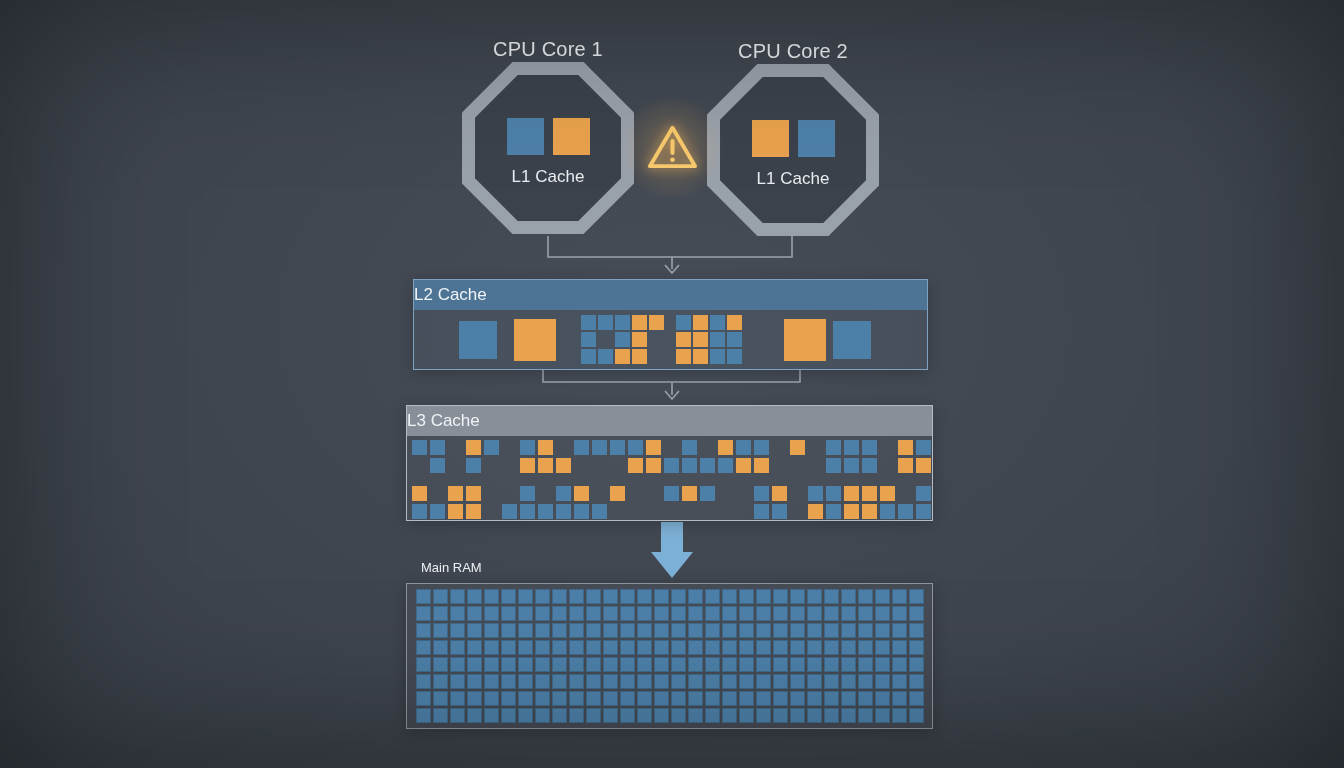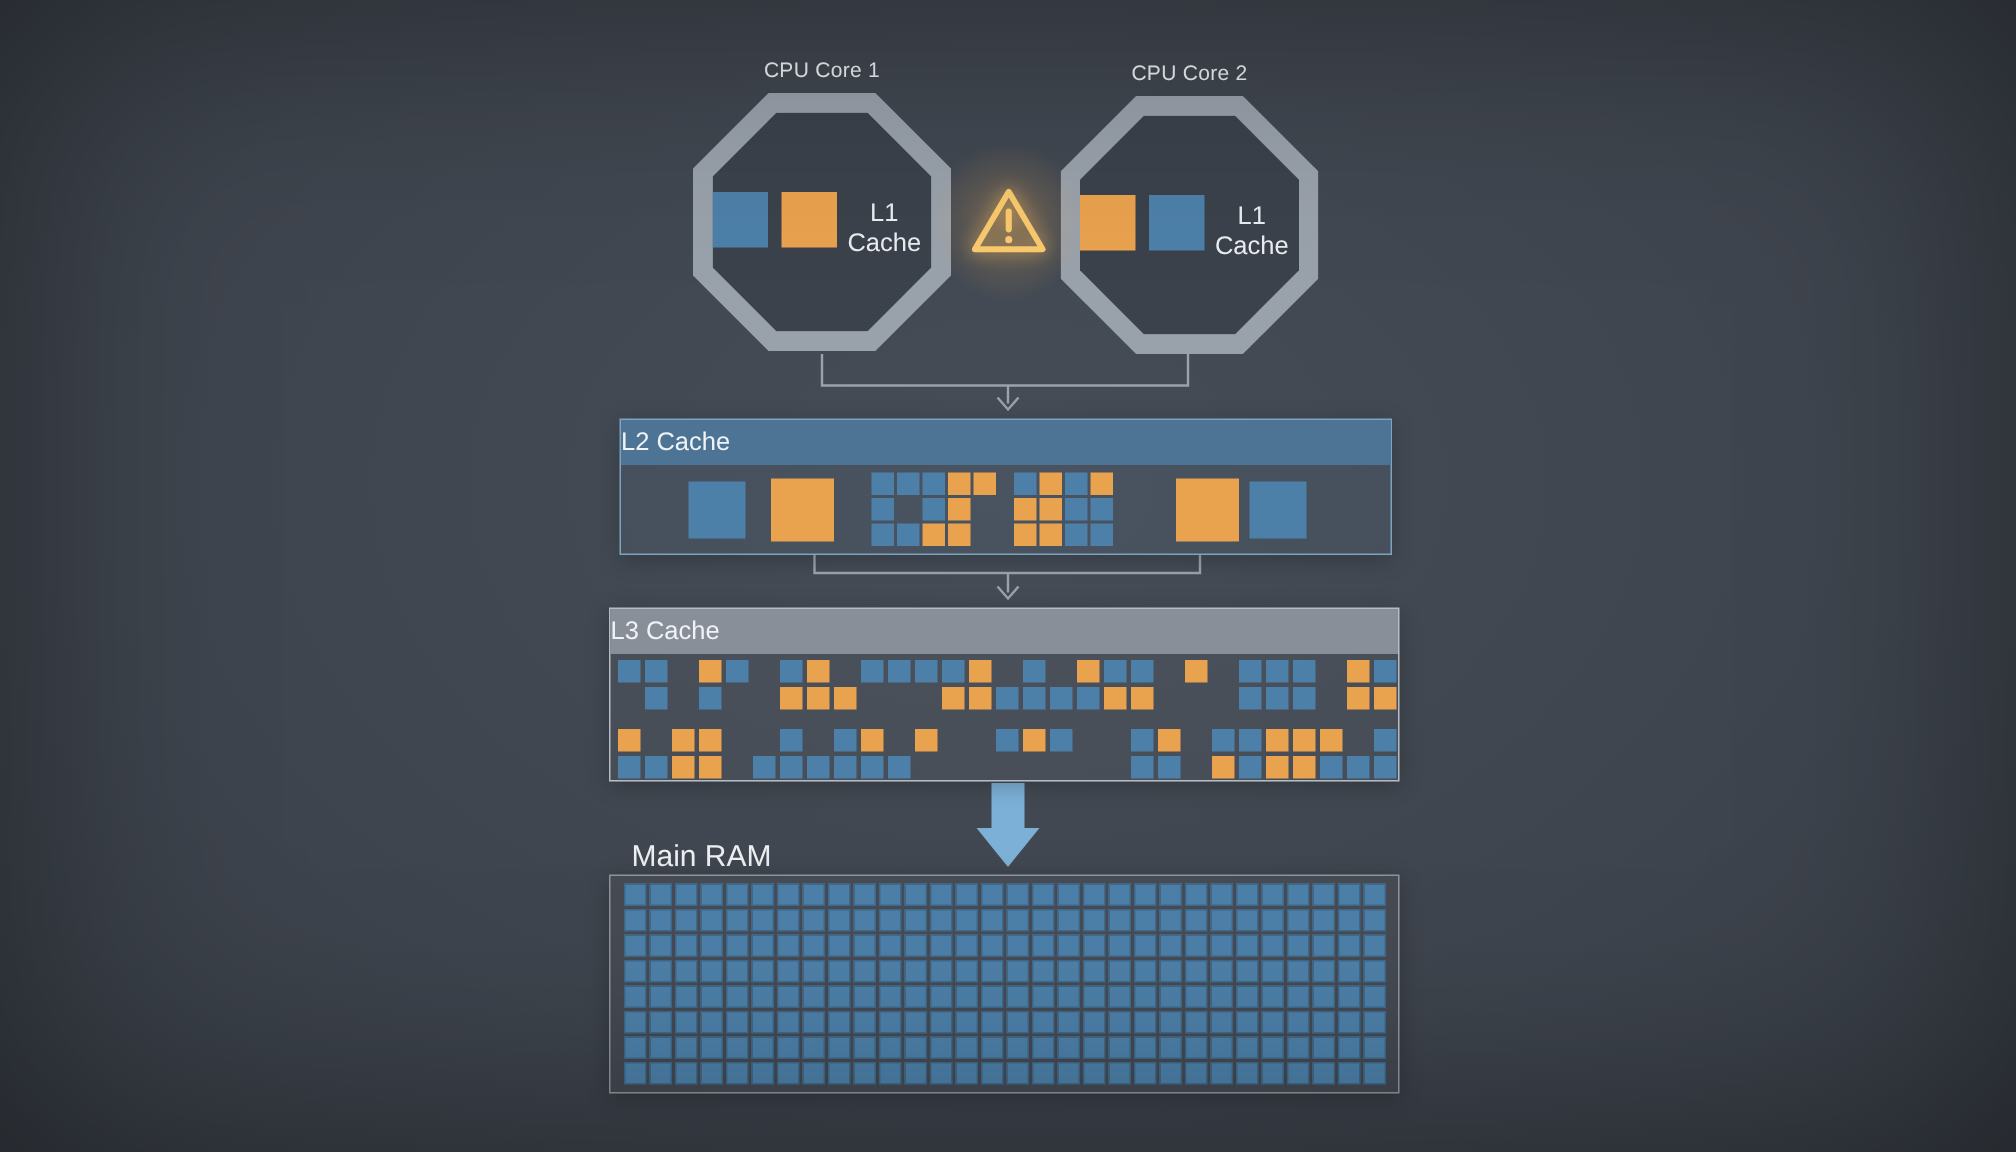--- a/index.html
+++ b/index.html
@@ -15,27 +15,27 @@
   }
   .stage::after{content:""; position:absolute; inset:0; box-shadow:inset 0 0 170px rgba(0,0,0,.38); pointer-events:none;}
 
   
   .wires{position:absolute; left:0; top:0; width:1344px; height:768px; pointer-events:none;}
 
   
   .core{position:absolute; width:172px; text-align:center;}
   .core-1{left:462px; top:38px;}
   .core-2{left:707px; top:40px;}
-  .core-label{font-size:14px; letter-spacing:.2px; color:#eceff2; height:22px;}
+  .core-label{font-size:20px; letter-spacing:.2px; color:#eceff2; height:22px;}
   .octagon{position:relative; width:172px; height:172px; margin-top:2px;
     clip-path:polygon(29.3% 0,70.7% 0,100% 29.3%,100% 70.7%,70.7% 100%,29.3% 100%,0 70.7%,0 29.3%);
     background:var(--octagon);}
   .octagon-inner{position:absolute; inset:13px;
     clip-path:polygon(29.3% 0,70.7% 0,100% 29.3%,100% 70.7%,70.7% 100%,29.3% 100%,0 70.7%,0 29.3%);
-    background:#3b424b; display:flex; flex-direction:row; align-items:center; justify-content:center; padding-top:8px;}
+    background:#3b424b; display:flex; flex-direction:column; align-items:center; justify-content:center; padding-top:8px;}
   .l1-blocks{display:flex; gap:9px; margin-bottom:12px;}
   .l1-block{width:37px; height:37px;}
   .l1-label{font-size:17px; color:#e9edf0;}
 
   
   .warning-glow{position:absolute; left:615px; top:91px; width:114px; height:114px;
     background:radial-gradient(circle, rgba(243,176,86,.30) 0%, rgba(243,176,86,0) 65%); pointer-events:none;}
   .warning-wrap{position:absolute; left:646px; top:121px; width:53px; height:53px;
     filter:drop-shadow(0 0 6px rgba(246,185,95,.75));}
 
@@ -62,21 +62,21 @@
 
   
   .l3-box{left:406px; top:405px; width:527px; height:116px; border:1px solid #b6bcc4; background:rgba(255,255,255,.035);}
   .l3-box .cache-header{background:var(--l3_header);}
   .l3-content{padding:4px 0 0 5px;}
   .l3-row{display:flex; gap:3px; margin-bottom:3px;}
   .l3-row.band-gap{margin-bottom:13px;}
   .l3-cell{width:15px; height:15px;}
 
   
-  .ram-label{position:absolute; left:421px; top:560px; font-size:20px; color:#eceff2;}
+  .ram-label{position:absolute; left:421px; top:560px; font-size:13px; color:#eceff2;}
   .ram-box{left:406px; top:583px; width:527px; height:146px; border:1px solid #8d949c; background:rgba(255,255,255,.03); padding:5px 0 0 9px;}
   .ram-row{display:flex; gap:2px; margin-bottom:2px;}
   .ram-cell{width:15px; height:15px; background:var(--blue); box-shadow:inset 0 0 0 1px rgba(0,0,0,.18);}
 
   .blue{background:var(--blue);}
   .orange{background:var(--orange);}
   .empty{visibility:hidden;}
 </style>
 </head>
 <body>

